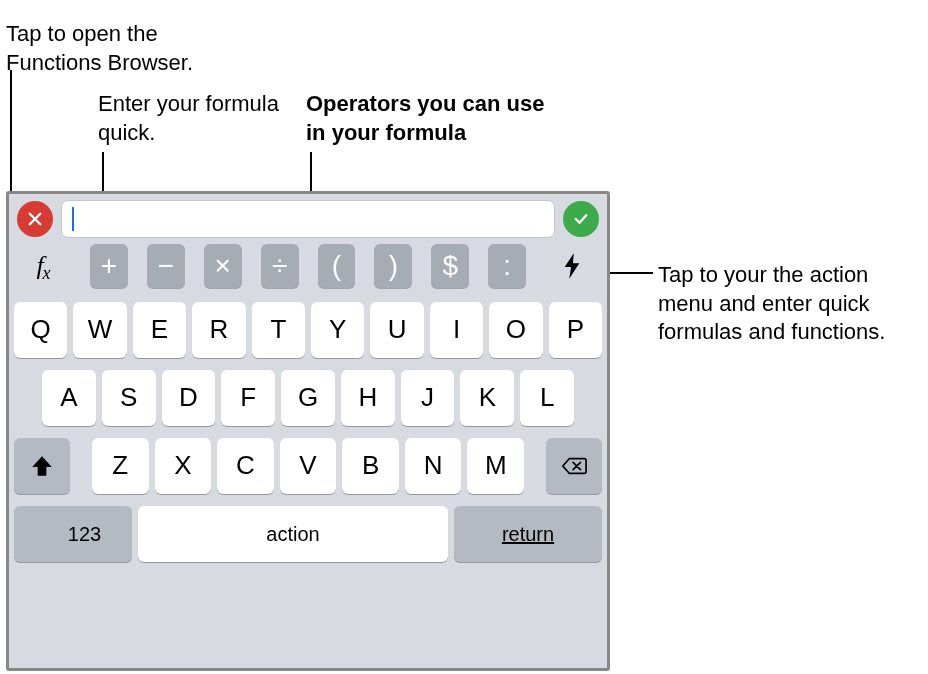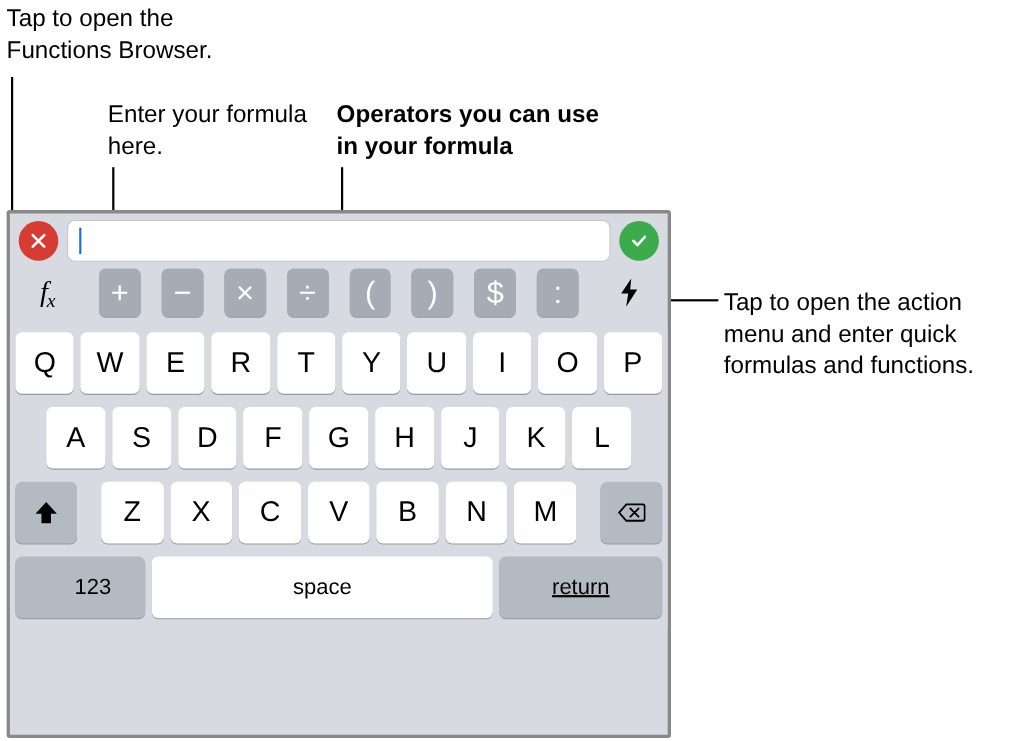--- a/index.html
+++ b/index.html
@@ -158,30 +158,30 @@
     .bracket {
       position: absolute;
       border: 1.5px solid #000;
       border-bottom: none;
       height: 8px;
     }
   </style>
 </head>
 <body>
 
-<div class="callout" style="left:6px; top:3px; width:230px;">Tap to open the Functions Browser.</div>
+<div class="callout" style="left:6px; top:20px; width:230px;">Tap to open the Functions Browser.</div>
 <div class="leader" style="left:10px; top:70px; width:1.5px; height:186px;"></div>
 
-<div class="callout" style="left:98px; top:90px; width:200px;">Enter your formula here.</div>
+<div class="callout" style="left:98px; top:90px; width:200px;">Enter your formula quick.</div>
 <div class="leader" style="left:102px; top:152px; width:1.5px; height:56px;"></div>
 
 <div class="callout" style="left:306px; top:90px; width:260px;font-weight:bold;">Operators you can use in your formula</div>
 <div class="leader" style="left:310px; top:152px; width:1.5px; height:82px;"></div>
 
-<div class="callout" style="left:658px; top:261px; width:250px;">Tap to open the action menu and enter quick formulas and functions.</div>
+<div class="callout" style="left:658px; top:261px; width:250px;">Tap to your the action menu and enter quick formulas and functions.</div>
 <div class="leader" style="left:605px; top:272px; width:48px; height:1.5px;"></div>
 
 <div class="bracket" style="left:78px; top:234px; width:472px;"></div>
 
 <div class="device">
 
   <div class="input-row">
     <div class="circle-btn cancel-btn">
       <svg viewBox="0 0 24 24">
         <path d="M5 5 L19 19 M19 5 L5 19" stroke="#fff" stroke-width="3.2" stroke-linecap="round" fill="none"></path>
@@ -257,18 +257,18 @@
       </div>
       <div class="key mod backspace">
         <svg viewBox="0 0 28 24">
           <path d="M9 4 L25 4 Q27 4 27 6 L27 18 Q27 20 25 20 L9 20 L2 12 Z" fill="none" stroke="#000" stroke-width="1.8"></path>
           <path d="M13 8 L21 16 M21 8 L13 16" stroke="#000" stroke-width="1.8" stroke-linecap="round"></path>
         </svg>
       </div>
     </div>
     <div class="kbd-row">
       <div class="key mod wide123">123</div>
-      <div class="key wide-space">space</div>
+      <div class="key wide-space">action</div>
       <div class="key mod wide-return">return</div>
     </div>
   </div>
 
 </div>
 
 </body></html>

